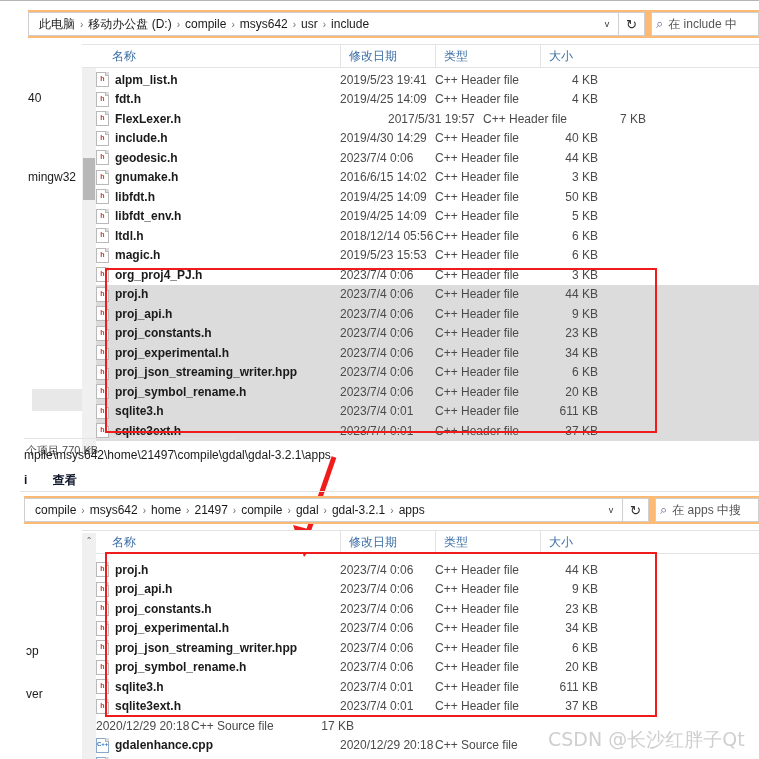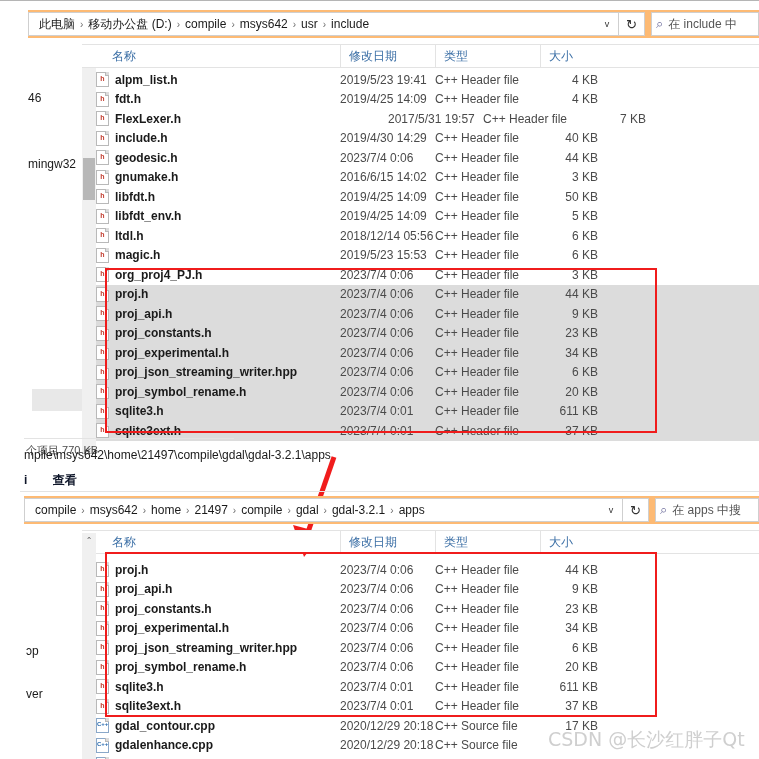--- a/index.html
+++ b/index.html
@@ -147,22 +147,22 @@
       <span>修改日期</span>
     </div>
     <div class="ch" style="width:105px;">
       <span>类型</span>
     </div>
     <div class="ch" style="width:64px;">
       <span>大小</span>
     </div>
   </div>
 
-  <div class="navtext" style="left:28px; top:91px;">46</div>
-  <div class="navtext" style="left:28px; top:157px;">mingw32</div>
+  <div class="navtext" style="left:28px; top:91px;">40</div>
+  <div class="navtext" style="left:28px; top:170px;">mingw32</div>
   <div class="graypatch" style="left:32px; top:389px; width:50px; height:22px;"></div>
 
   <div class="vscroll" style="left:82px; top:68px; width:14px; height:386px;">
     <div class="thumb" style="top:90px; height:42px;"></div>
     <div class="arrow" style="bottom:0;">⌄</div>
   </div>
 
   <div class="rows" style="left:96px; top:70px; width:663px; height:382px;">
       <div class="row">
         <div class="c-name" style="width: 244px;">
@@ -581,28 +581,20 @@
             <span class="fold"></span>
             <span class="glyph">h</span>
           </span>
           <span class="fname">sqlite3ext.h</span>
         </div>
         <div class="c-date" style="width: 95px;">2023/7/4 0:01</div>
         <div class="c-type" style="width: 105px;">C++ Header file</div>
         <div class="c-size" style="width: 64px;">37 KB</div>
       </div>
       <div class="row">
-        <div class="c-name" style="width: 244px;">
-          <span class="ficon cpp">
-            <span class="page"></span>
-            <span class="fold"></span>
-            <span class="glyph">C++</span>
-          </span>
-          <span class="fname">gdal_contour.cpp</span>
-        </div>
         <div class="c-date" style="width: 95px;">2020/12/29 20:18</div>
         <div class="c-type" style="width: 105px;">C++ Source file</div>
         <div class="c-size" style="width: 64px;">17 KB</div>
       </div>
       <div class="row">
         <div class="c-name" style="width: 244px;">
           <span class="ficon cpp">
             <span class="page"></span>
             <span class="fold"></span>
             <span class="glyph">C++</span>

